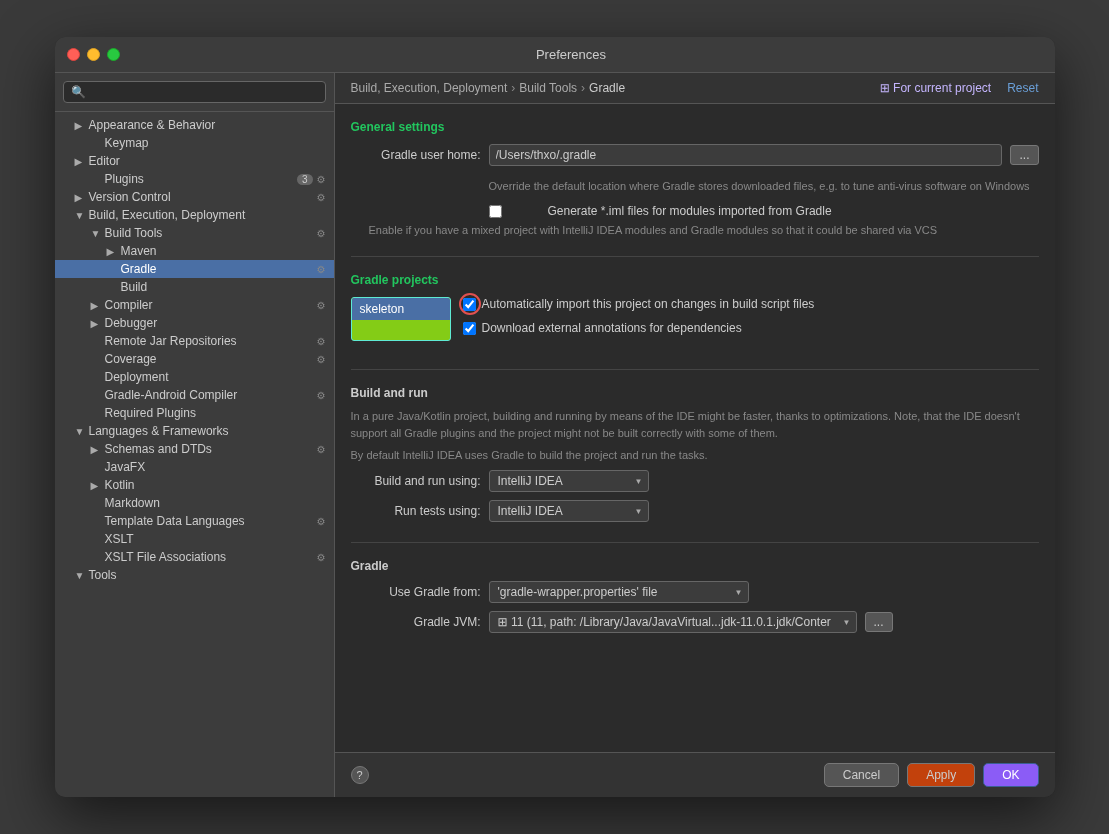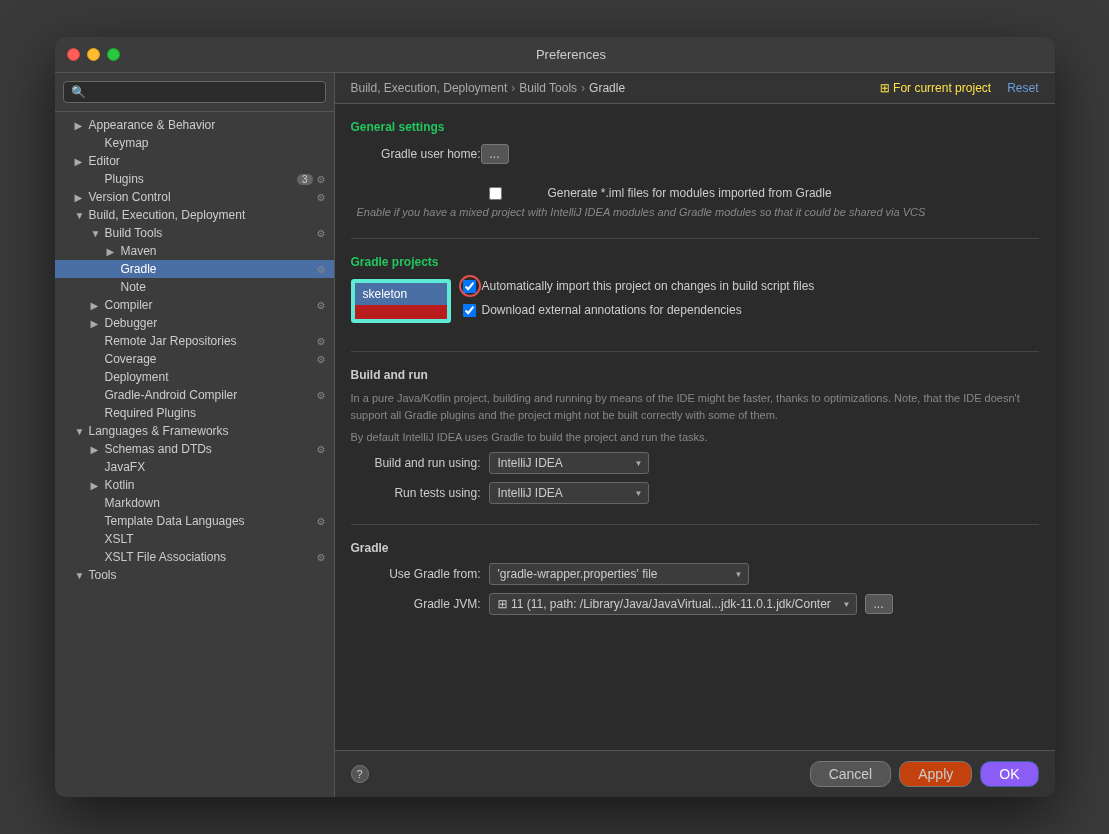--- a/index.html
+++ b/index.html
@@ -140,21 +140,21 @@
       align-items: center;
       gap: 4px;
       font-size: 12px;
       color: #aaa;
       flex: 1;
     }
     .breadcrumb .sep { color: #888; }
     .breadcrumb .current { color: #ccc; font-weight: 500; }
     .for-current {
       font-size: 12px;
-      color: #fde047;
+      color: #c4b5fd;
       margin-left: 0;
     }
     .reset-btn {
       color: #6a9fd8;
       font-size: 12px;
       background: none;
       border: none;
       cursor: pointer;
       margin-left: 16px;
     }
@@ -165,22 +165,22 @@
     }
     .section-title {
       font-size: 12px;
       color: #22c55e;
       font-weight: 600;
       margin-bottom: 10px;
     }
     .field-row {
       display: flex;
       align-items: center;
-      margin-bottom: 22px;
-      gap: 0;
+      margin-bottom: 14px;
+      gap: 8px;
     }
     .field-label {
       font-size: 12px;
       color: #ccc;
       min-width: 130px;
       text-align: right;
     }
     .field-input {
       flex: 1;
       background: #3c3c3c;
@@ -216,23 +216,22 @@
       margin-top: 1px;
       cursor: pointer;
     }
     .checkbox-label {
       font-size: 12px;
       color: #ccc;
     }
     .checkbox-sub {
       font-size: 11px;
       color: #888;
-      margin-left: 6px;
+      margin-left: 18px;
       margin-bottom: 8px;
-      font-style: italic;
     }
     .subsection {
       margin-bottom: 16px;
       padding-bottom: 12px;
       border-bottom: 1px solid #444;
     }
     .subsection-title {
       font-size: 12px;
       color: #ccc;
       font-weight: 600;
@@ -289,22 +288,22 @@
     }
     .gradle-section .dropdown-wrapper { min-width: 260px; }
     .gradle-section .dropdown { min-width: 260px; }
     .projects-panel {
       display: flex;
       gap: 12px;
       margin-bottom: 16px;
     }
     .projects-list {
       width: 100px;
-      background: #b91c1c;
-      border: 4px solid #5eead4;
+      background: #84cc16;
+      border: 1px solid #5eead4;
       border-radius: 3px;
       overflow: hidden;
     }
     .project-item {
       padding: 4px 8px;
       font-size: 12px;
       color: #ccc;
       cursor: pointer;
     }
     .project-item.selected {
@@ -329,22 +328,22 @@
       display: flex;
       justify-content: flex-end;
       align-items: center;
       padding: 10px 16px;
       border-top: 1px solid #555;
       background: #333;
       gap: 8px;
     }
     .bottom-btn {
       padding: 4px 18px;
-      border-radius: 10px;
-      font-size: 14px;
+      border-radius: 5px;
+      font-size: 12px;
       cursor: pointer;
       border: none;
       outline: none;
     }
     .btn-cancel {
       background: #555;
       color: #ccc;
       border: 1px solid #777;
     }
     .btn-apply {
@@ -439,21 +438,21 @@
         </div>
 
         <div class="tree-item indent-3 selected">
           <span class="arrow"></span>
           <span class="label">Gradle</span>
           <span class="icon-right">⚙</span>
         </div>
 
         <div class="tree-item indent-3">
           <span class="arrow"></span>
-          <span class="label">Note</span>
+          <span class="label">Build</span>
         </div>
 
         <div class="tree-item indent-2">
           <span class="arrow">▶</span>
           <span class="label">Compiler</span>
           <span class="icon-right">⚙</span>
         </div>
 
         <div class="tree-item indent-2">
           <span class="arrow">▶</span>
@@ -553,22 +552,24 @@
         <button class="reset-btn">Reset</button>
       </div>
 
       <div class="settings-area">
 
         <div class="subsection">
           <div class="section-title">General settings</div>
 
           <div class="field-row">
             <span class="field-label">Gradle user home:</span>
+            <input class="field-input" type="text" value="/Users/thxo/.gradle" style="flex: 1 1 0%;">
             <button class="btn-small">...</button>
           </div>
+          <div class="help-text">Override the default location where Gradle stores downloaded files, e.g. to tune anti-virus software on Windows</div>
 
           <div class="checkbox-row" style="margin-left: 138px; gap: 46px;">
             <input type="checkbox" id="gen-iml" style="">
             <label class="checkbox-label" for="gen-iml">Generate *.iml files for modules imported from Gradle</label>
           </div>
           <div class="checkbox-sub">Enable if you have a mixed project with IntelliJ IDEA modules and Gradle modules so that it could be shared via VCS</div>
         </div>
 
         <div class="subsection">
           <div class="section-title">Gradle projects</div>

